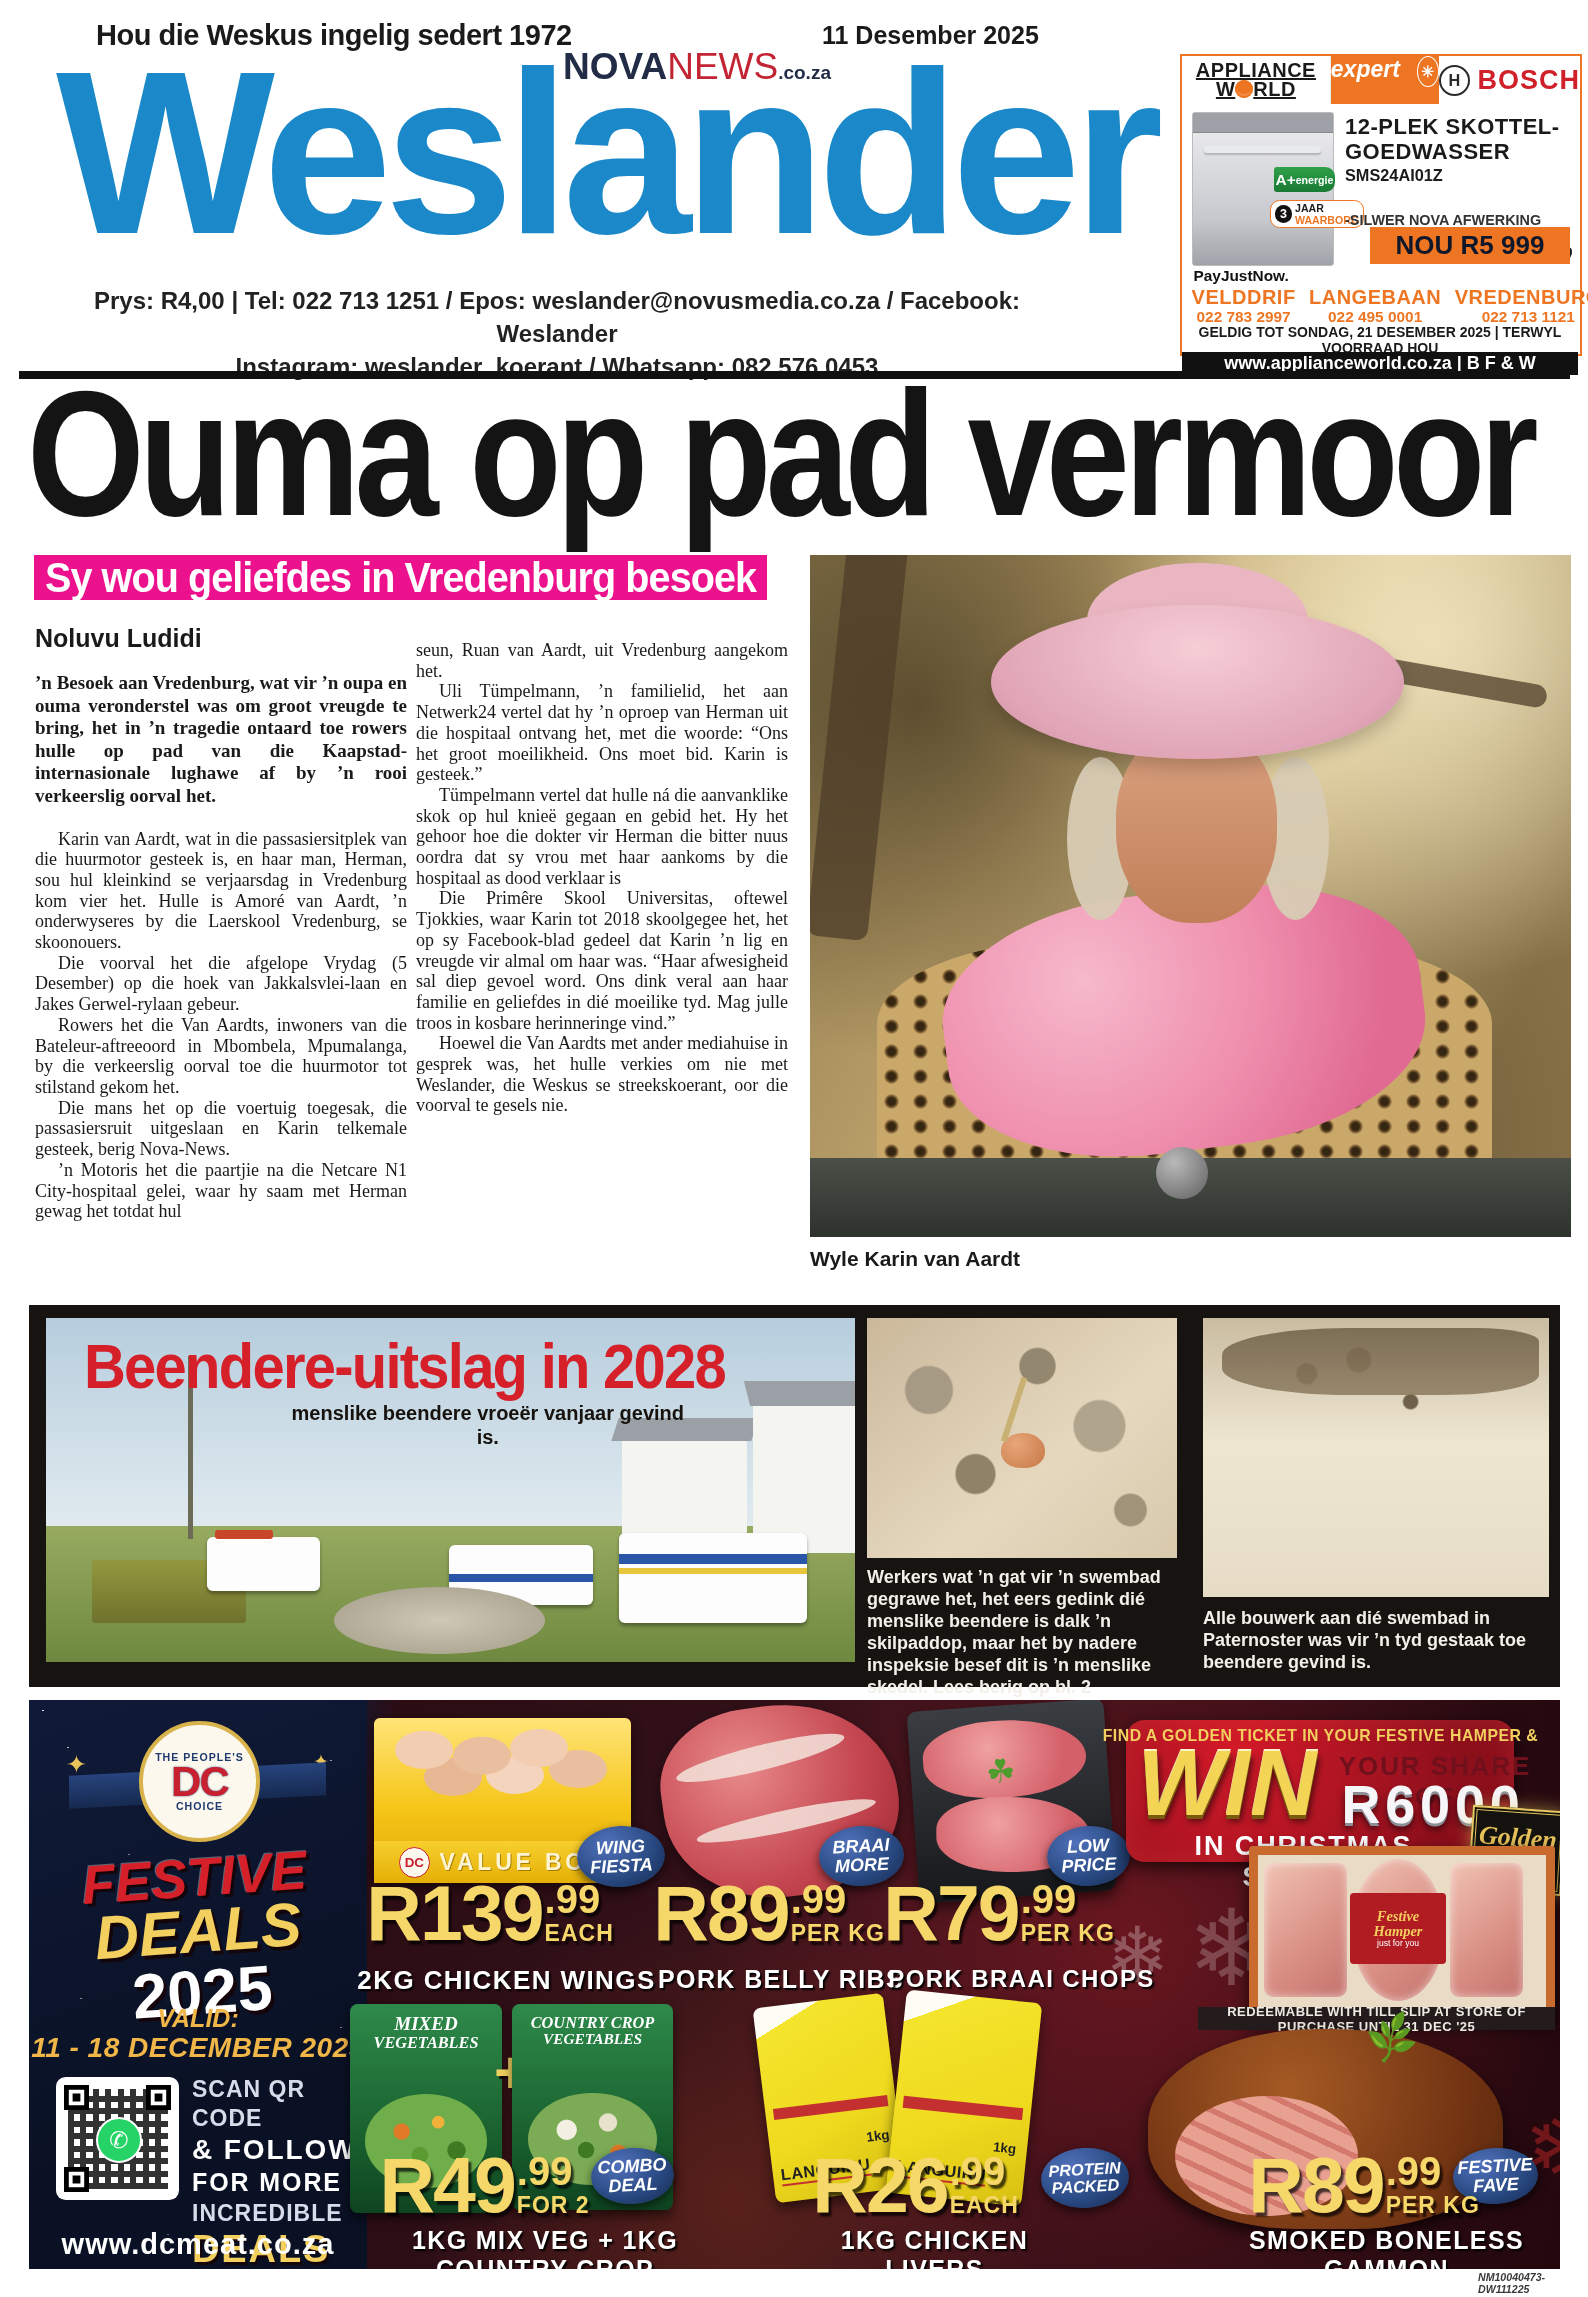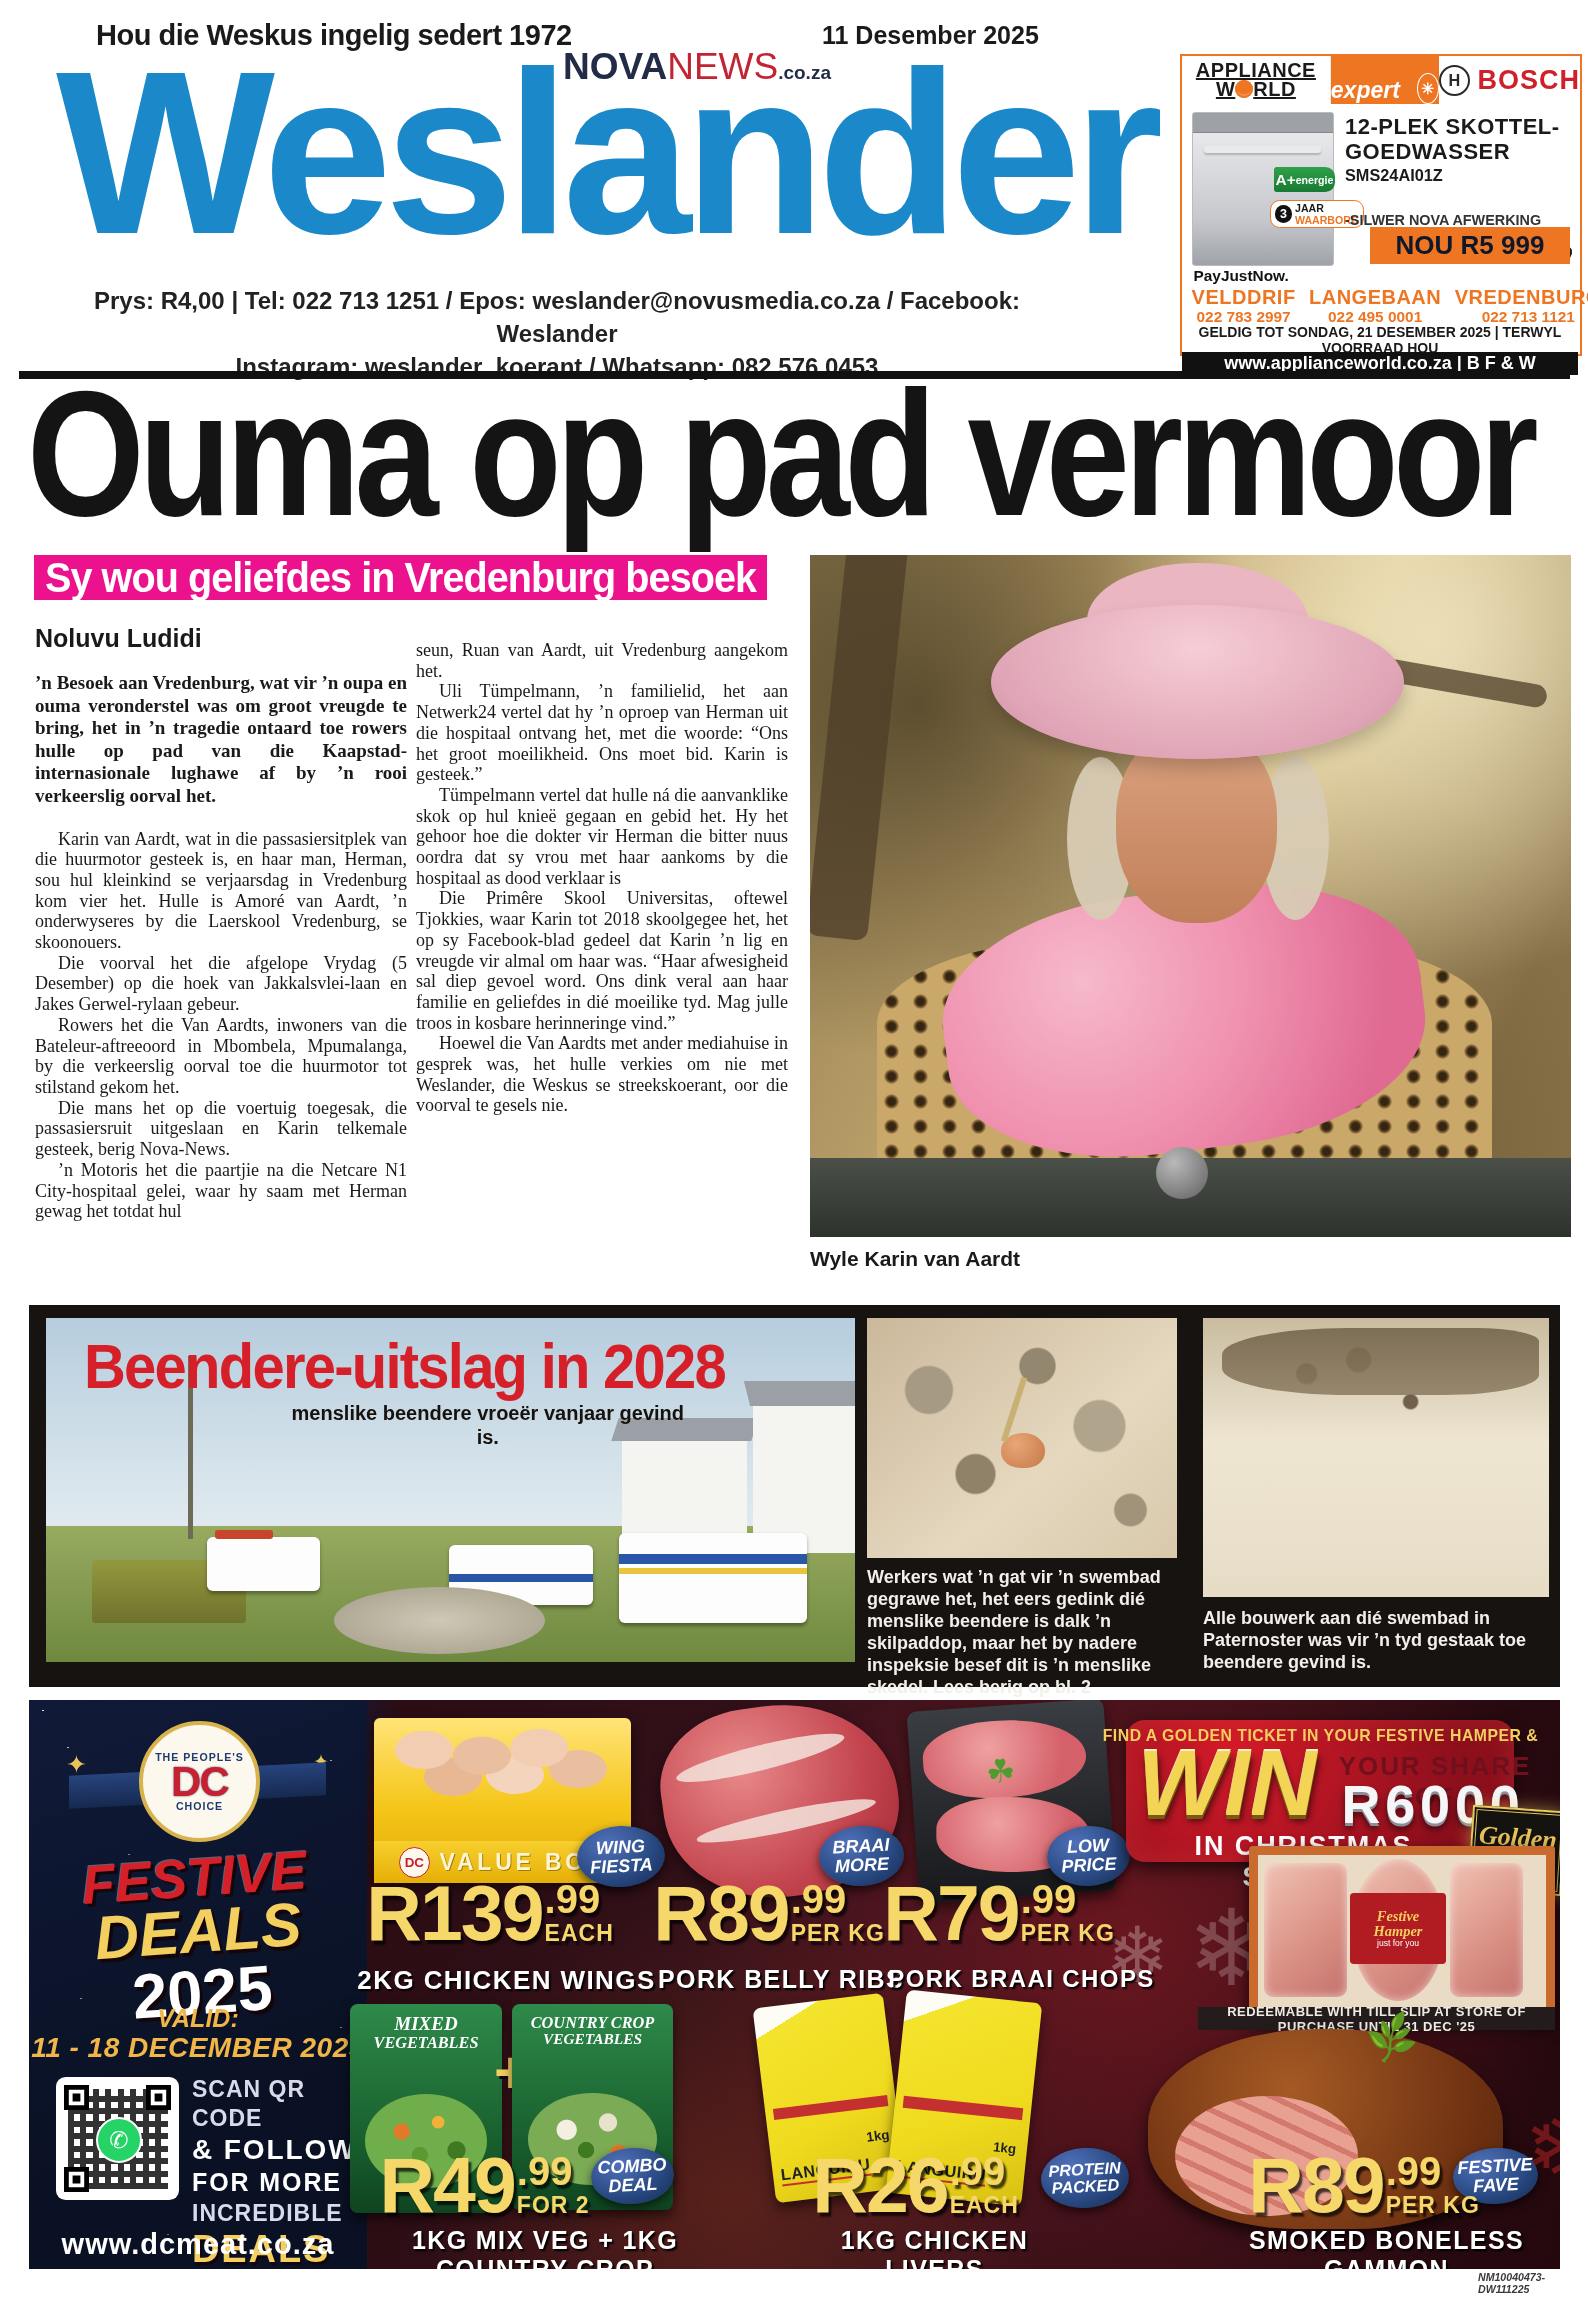--- a/index.html
+++ b/index.html
@@ -21,21 +21,21 @@
   .nova .tld{font-size:19px;font-weight:700;}
   .contact{width:1038px;text-align:center;font-size:24px;font-weight:600;color:#222;line-height:33px;}
 
   
   .apad{width:402px;height:302px;border:2.9px solid #ee7623;background:#fff;box-sizing:border-box;}
   .apad .hdr{position:absolute;left:0;top:0;width:100%;height:48px;display:flex;}
   .ap-logo{width:152px;height:48px;border-right:1.9px solid #eee;display:flex;flex-direction:column;
            align-items:center;justify-content:center;font-weight:900;line-height:19px;font-size:20px;letter-spacing:0.5px;text-decoration:underline;}
   .globe{display:inline-block;width:18px;height:18px;border-radius:50%;background:#ee7623;vertical-align:-1.9px;
          box-shadow:inset 0 0 0 1.9px #ee7623, inset 0 -3.8px 0 #fff3;}
-  .exp{width:108px;height:48px;background:#ee7623;color:#fff;display:flex;align-items:flex-end;justify-content:center;gap:17px;
+  .exp{width:108px;height:48px;background:#ee7623;color:#fff;display:flex;align-items:flex-start;justify-content:center;gap:17px;
        font-size:23px;font-weight:800;font-style:italic;}
   .exp .st{width:29px;height:29px;border:1.9px solid #fff;border-radius:50%;display:flex;align-items:center;justify-content:center;font-size:15.4px;font-style:normal;}
   .bosch{flex:1;display:flex;align-items:center;justify-content:center;gap:7.7px;}
   .bmark{width:27px;height:27px;border:2.9px solid #2a2a2a;border-radius:50%;display:flex;align-items:center;justify-content:center;
          font-size:16.3px;font-weight:800;color:#2a2a2a;}
   .bname{font-size:27px;font-weight:900;color:#d0202a;letter-spacing:1px;}
   .dw{background:linear-gradient(#f0f0f2,#c6c8cd 70%,#9fa2a8);border:1px solid #bbb;border-radius:2.9px;}
   .dw .ctrl{position:absolute;left:0;top:0;width:100%;height:19px;background:#9ea2a8;border-bottom:1.9px solid #888;}
   .dw .hdl{position:absolute;left:8%;top:33px;width:84%;height:6.7px;background:#e8eaec;border-radius:2.9px;box-shadow:0 1.9px 1.9px #0003;}
   .ebadge{background:linear-gradient(#2fa14a,#187a33);color:#fff;font-weight:800;border-radius:2.9px 9.6px 9.6px 2.9px;

